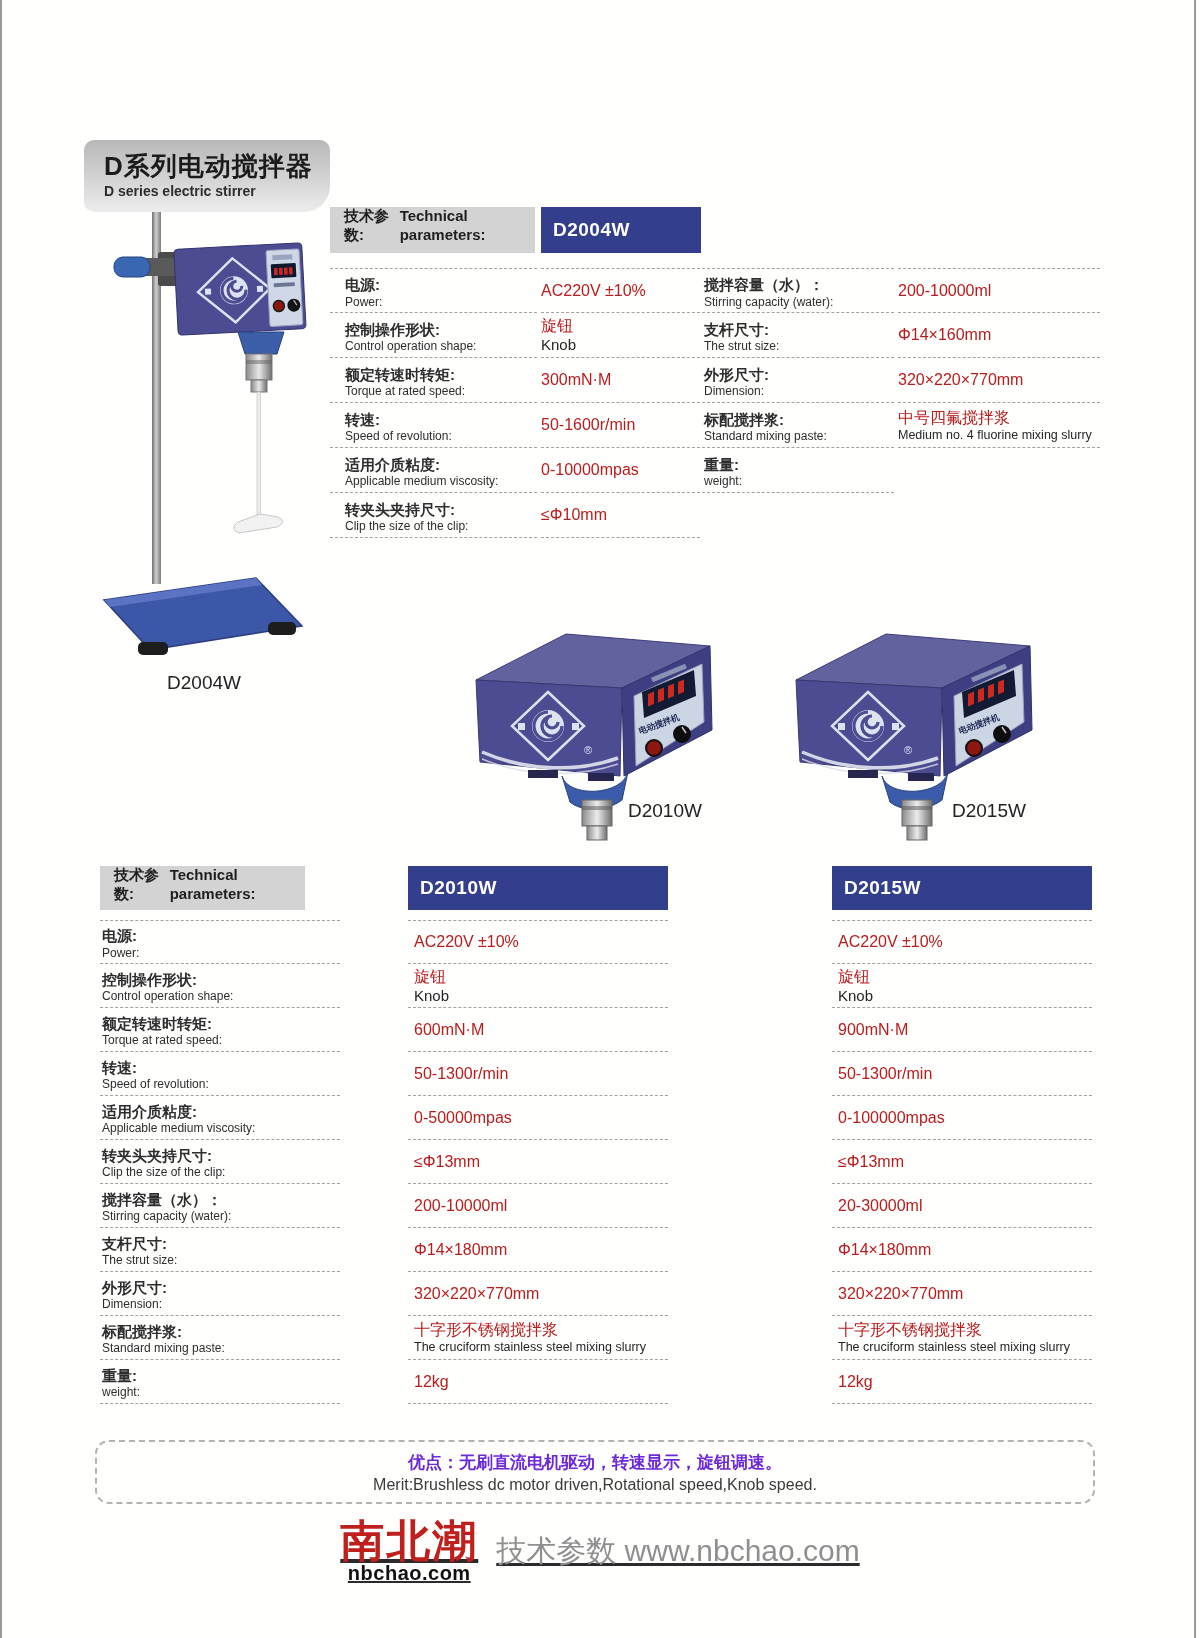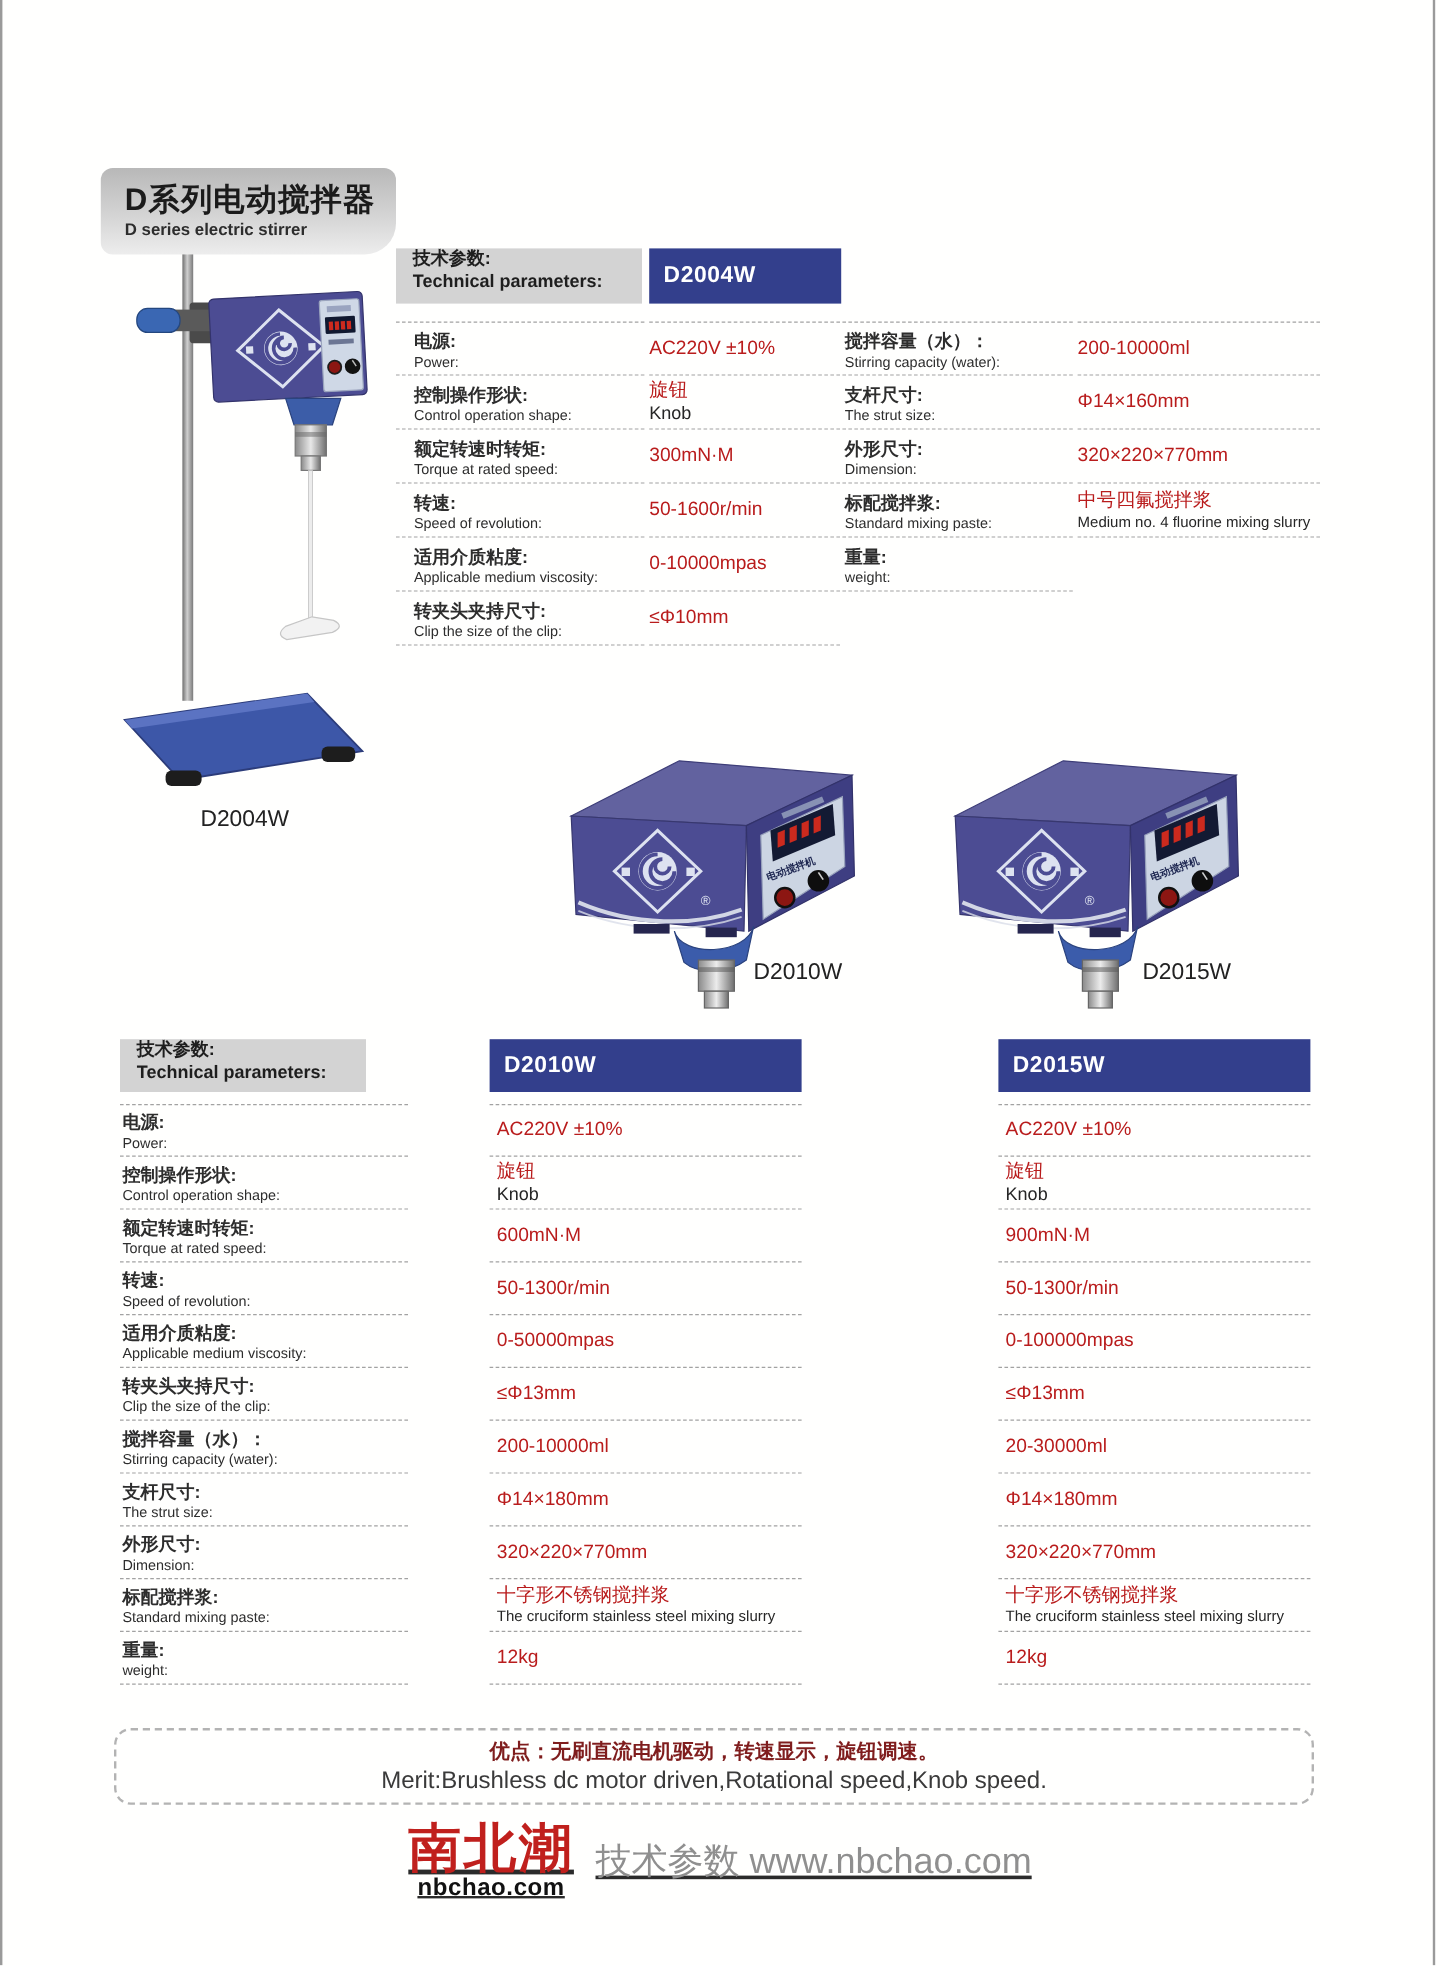--- a/index.html
+++ b/index.html
@@ -16,21 +16,21 @@
     position:absolute;left:84px;top:140px;width:246px;height:72px;
     background:linear-gradient(180deg,#b8b8b8,#d4d4d4 55%,#ededed);
     border-radius:10px 10px 26px 10px;
     display:flex;flex-direction:column;justify-content:center;padding-left:20px;box-sizing:border-box;
   }
   .title-cn{font-size:26px;font-weight:700;color:#1b1b1b;letter-spacing:1px;line-height:1.05;}
   .title-en{font-size:14px;font-weight:700;color:#2d2d2d;margin-top:2px;}
 
   
   .hdr-gray{
-    background:#d3d3d3;display:flex;flex-direction:column;justify-content:flex-start;
+    background:#d3d3d3;display:flex;flex-direction:row;justify-content:flex-end;
     padding-left:14px;box-sizing:border-box;
   }
   .hdr-gray .cn,.hdr-gray .en{font-size:15px;font-weight:700;color:#1e1e1e;line-height:1.25;}
   .hdr-blue{
     background:#333f8c;color:#ffffff;display:flex;align-items:center;
     padding-left:12px;box-sizing:border-box;font-size:19px;font-weight:700;letter-spacing:0.5px;
   }
   .cell{box-sizing:border-box;border-bottom:1px dashed #a2a2a2;}
   .first .cell{border-top:1px dashed #a2a2a2;}
   .cn-l{font-size:15px;font-weight:700;color:#2d2d2d;line-height:1.3;}
@@ -72,22 +72,22 @@
   
   .dev-label{position:absolute;font-size:19px;color:#222;}
   .lab-center{width:232px;text-align:center;}
 
   
   .merit{
     position:absolute;left:95px;top:1440px;width:1000px;height:64px;
     border:2px dashed #b3b3b3;border-radius:14px;box-sizing:border-box;
     display:flex;flex-direction:column;justify-content:center;align-items:center;
   }
-  .merit .m-cn{font-size:17px;font-weight:700;color:#7f1d1d;}
-  .merit .m-en{font-size:20px;color:#3a3a3a;margin-top:2px;}
+  .merit .m-cn{font-size:17px;font-weight:700;color:#6d28d9;}
+  .merit .m-en{font-size:16px;color:#3a3a3a;margin-top:2px;}
 
   
   .footer{position:absolute;left:0;top:1520px;width:1200px;display:flex;justify-content:center;align-items:center;gap:18px;text-decoration:underline;}
   .logo-block{text-align:center;line-height:1;}
   .logo-cn{font-size:44px;font-weight:700;color:#c0201d;letter-spacing:2px;line-height:0.95;}
   .logo-domain{font-size:20px;font-weight:700;color:#111;letter-spacing:0.5px;margin-top:1px;}
   .tagline{font-size:30px;color:#8f8f8f;}
 
   .figure{position:absolute;}
   svg text{font-family:"Liberation Sans", sans-serif;}

